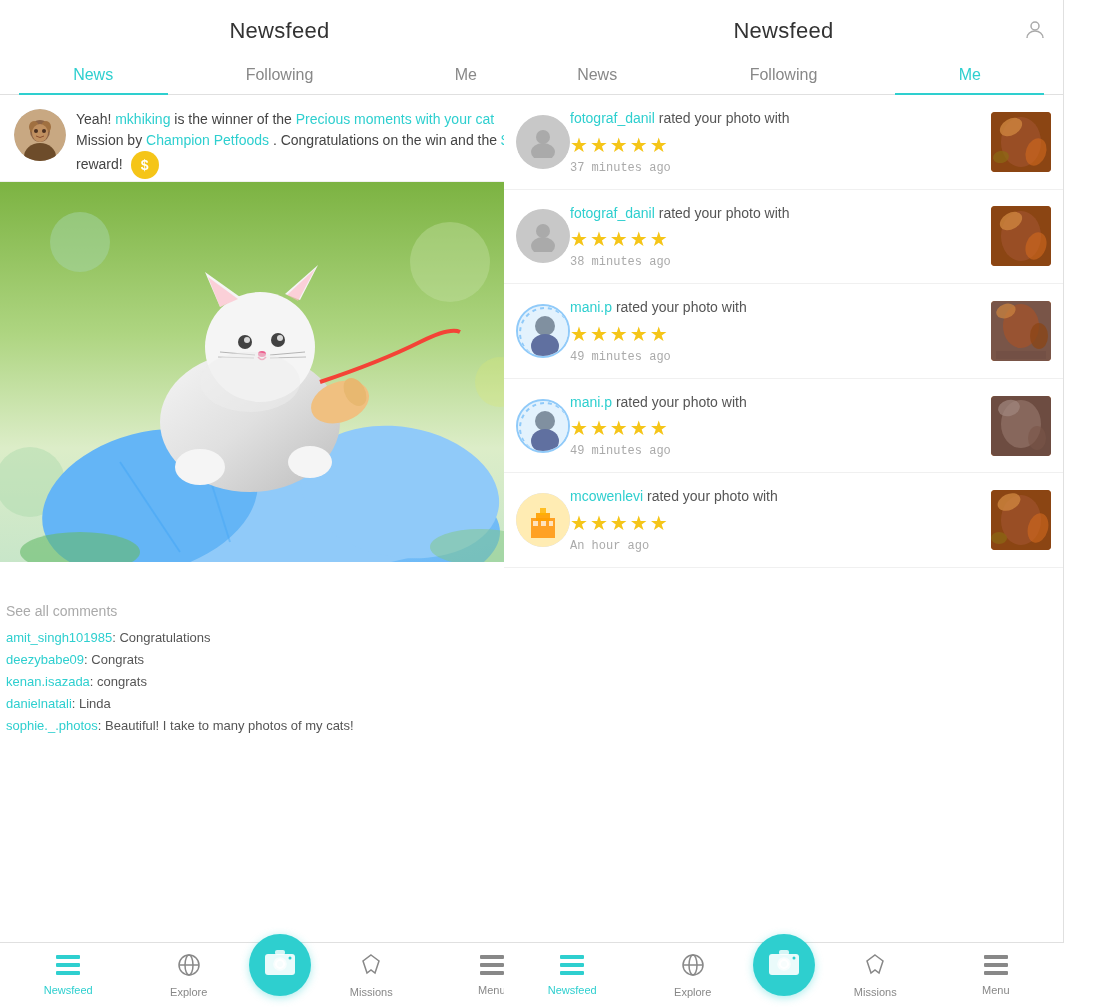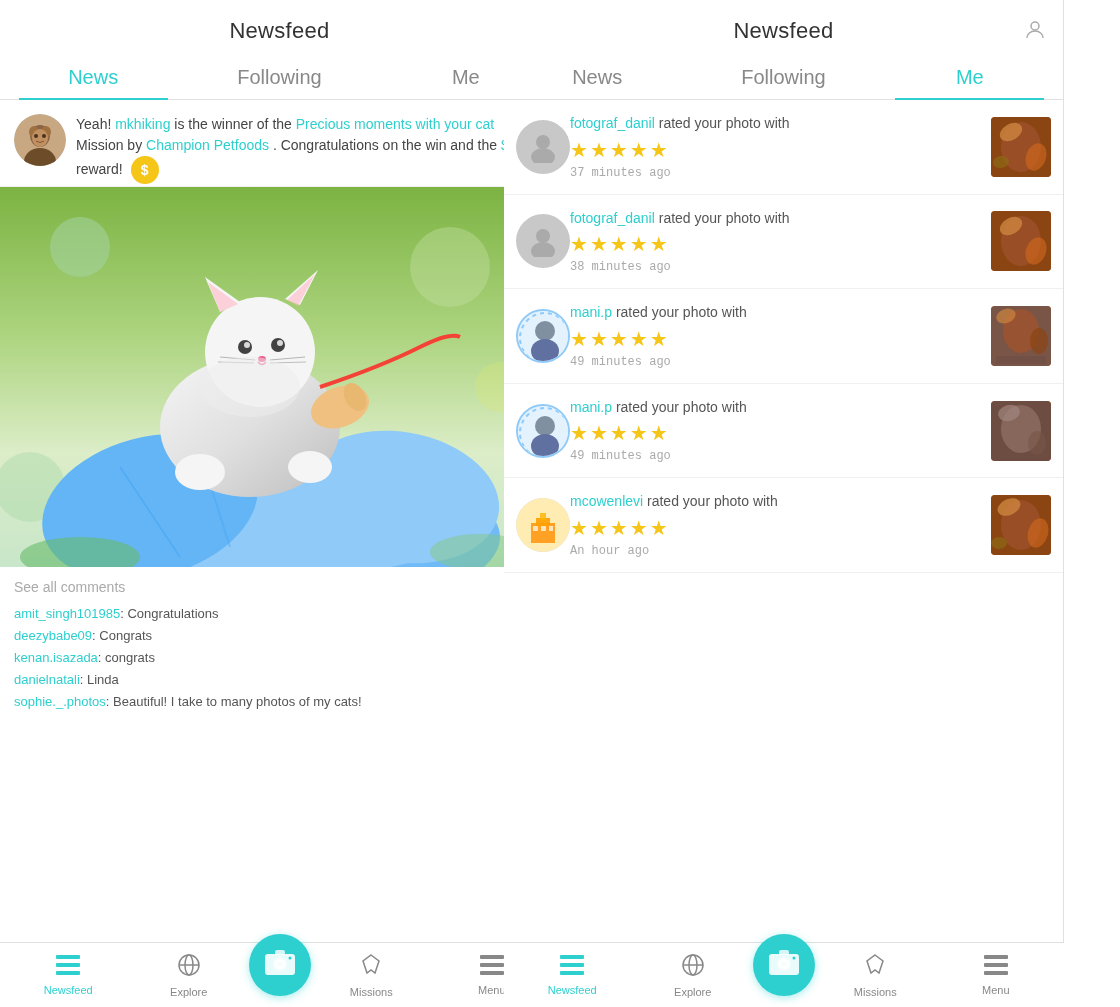--- a/index.html
+++ b/index.html
@@ -46,21 +46,21 @@
 
     
     .tabs {
       display: flex;
       border-bottom: 1px solid #e0e0e0;
     }
     .tab {
       flex: 1;
       text-align: center;
       padding: 12px 0 10px;
-      font-size: 20px;
+      font-size: 16px;
       color: #888;
       cursor: pointer;
       position: relative;
     }
     .tab.active {
       color: #2ecfcf;
     }
     .tab.active::after {
       content: '';
       position: absolute;
@@ -120,21 +120,22 @@
     .cat-photo {
       width: 100%;
       height: 380px;
       background: linear-gradient(135deg, #8bc34a 0%, #aed581 20%, #f5f5f5 40%, #90caf9 60%, #fff9c4 80%, #e8f5e9 100%);
       position: relative;
       overflow: hidden;
     }
 
     
     .comments-section {
-      padding: 12px 14px;
+      padding: 12px 6px;
+      margin-top: 29px;
     }
     .see-all-comments {
       color: #aaa;
       font-size: 14px;
       margin-bottom: 8px;
       cursor: pointer;
     }
     .comment-line {
       font-size: 13px;
       color: #555;

